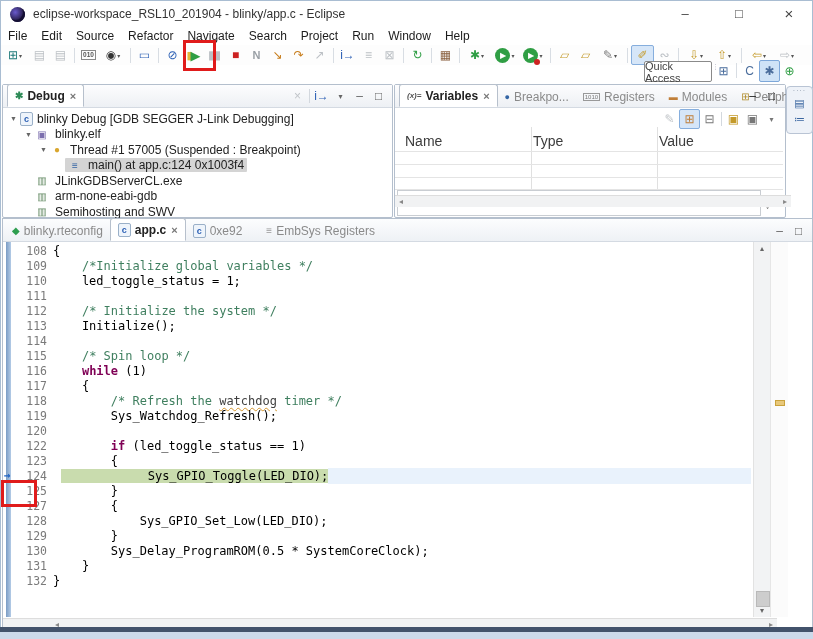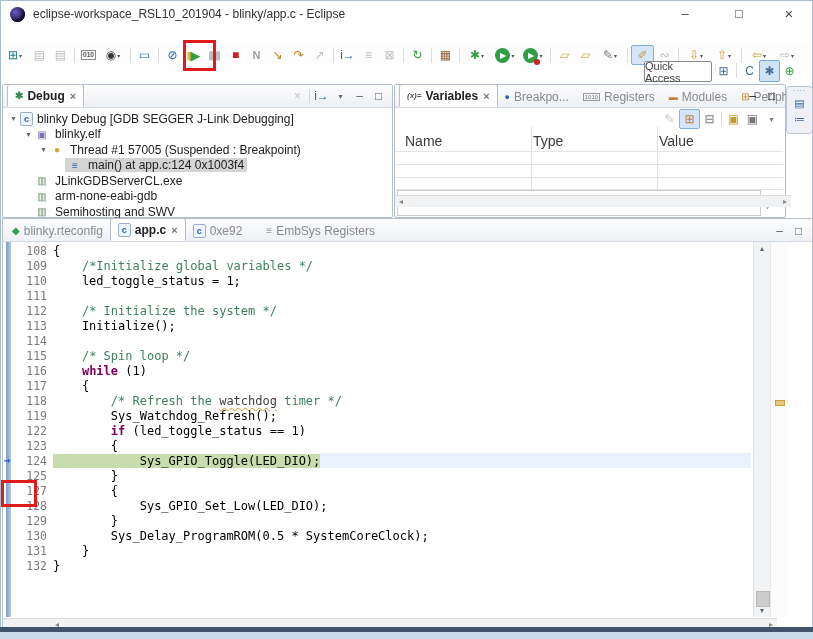--- a/index.html
+++ b/index.html
@@ -73,21 +73,21 @@
   #etabs{position:relative;height:22px;background:linear-gradient(#fcfdfe,#eef1f5);border-bottom:1px solid #d4dae2;display:flex;align-items:flex-end;padding-left:2px;}
   #ebody{position:absolute;left:0;top:23px;width:807px;height:375px;background:#fff;overflow:hidden;}
   #range-strip{position:absolute;left:3px;top:0;width:5px;height:375px;background:linear-gradient(90deg,#7b9cc4,#b3cbe6);}
   #code-rows{position:absolute;left:0;top:1px;width:748px;}
   .code-line{height:15.04px;display:flex;align-items:center;font-family:"DejaVu Sans Mono",monospace;font-size:12px;white-space:pre;}
   .ln-icons{width:12px;flex:none;height:100%;position:relative;}
   .ln{width:32px;flex:none;text-align:right;padding-right:6px;color:#7a7a7a;font-size:11.5px;}
   .ctext{flex:none;}
   .cseg-p{color:#000}.cseg-k{color:#7f0055;font-weight:bold}.cseg-cm{color:#3f7f5f}
   .cseg-cmw{color:#404040;text-decoration:underline wavy #d4952c 1px;text-underline-offset:2px;}
-  .hl .ctext{background:#c9dcae;}
+  .hl .ctext{background:#c9dcae;margin-left:8px;}
   .fill-blue{flex:1;height:100%;background:#e9f2fc;}
   #cur-arrow{position:absolute;left:1px;top:0;color:#1f63c4;font-weight:bold;font-size:11px;line-height:15px;}
   #e-vscroll{position:absolute;left:750px;top:0;width:16px;height:375px;background:#f2f3f4;border-left:1px solid #e2e2e2;}
   #e-vthumb{position:absolute;left:2px;top:349px;width:12px;height:14px;background:#cdcdcd;border:1px solid #b9b9b9;}
   .scr-arr{position:absolute;width:16px;text-align:center;color:#666;font-size:8px;}
   #e-ruler{position:absolute;left:767px;top:0;width:17px;height:375px;background:#fbfbfb;border-left:1px solid #e6e6e6;}
   .ruler-mark{position:absolute;left:4px;width:8px;height:4px;}
   #e-hscroll{position:absolute;left:0;top:399px;width:748px;height:10px;background:#f1f2f3;border-top:1px solid #ddd;}
   
   .red-box{position:absolute;border:3px solid #e01b1b;background:transparent;}
@@ -102,20 +102,32 @@
   <div class="frame-edge" style="left:812px;top:0;width:1px;height:627px"></div>
 
   <div id="titlebar">
     <span id="app-icon"></span>
     <span id="title-text">eclipse-workspace_RSL10_201904 - blinky/app.c - Eclipse</span>
   </div>
   <div class="win-btn" style="left:662px">–</div>
   <div class="win-btn" style="left:716px">□</div>
   <div class="win-btn" style="left:766px;font-size:15px">×</div>
 
+  <div id="menubar">
+      <span class="menu-item">File</span>
+      <span class="menu-item">Edit</span>
+      <span class="menu-item">Source</span>
+      <span class="menu-item">Refactor</span>
+      <span class="menu-item">Navigate</span>
+      <span class="menu-item">Search</span>
+      <span class="menu-item">Project</span>
+      <span class="menu-item">Run</span>
+      <span class="menu-item">Window</span>
+      <span class="menu-item">Help</span>
+    </div>
   <div id="toolbar">
       <span class="tbi c-teal hasdd">
         <span class="g">⊞</span>
         <span class="dd">▾</span>
       </span>
       <span class="tbi c-dis">
         <span class="g">▤</span>
       </span>
       <span class="tbi c-dis">
         <span class="g">▤</span>
@@ -411,20 +423,21 @@
           <div class="code-line"><span class="ln-icons"></span><span class="ln">110</span><span class="ctext"><span class="cseg-p">    led_toggle_status = 1;</span></span></div>
           <div class="code-line"><span class="ln-icons"></span><span class="ln">111</span><span class="ctext">&nbsp;</span></div>
           <div class="code-line"><span class="ln-icons"></span><span class="ln">112</span><span class="ctext"><span class="cseg-p">    </span><span class="cseg-cm">/* Initialize the system */</span></span></div>
           <div class="code-line"><span class="ln-icons"></span><span class="ln">113</span><span class="ctext"><span class="cseg-p">    Initialize();</span></span></div>
           <div class="code-line"><span class="ln-icons"></span><span class="ln">114</span><span class="ctext">&nbsp;</span></div>
           <div class="code-line"><span class="ln-icons"></span><span class="ln">115</span><span class="ctext"><span class="cseg-p">    </span><span class="cseg-cm">/* Spin loop */</span></span></div>
           <div class="code-line"><span class="ln-icons"></span><span class="ln">116</span><span class="ctext"><span class="cseg-p">    </span><span class="cseg-k">while</span><span class="cseg-p"> (1)</span></span></div>
           <div class="code-line"><span class="ln-icons"></span><span class="ln">117</span><span class="ctext"><span class="cseg-p">    {</span></span></div>
           <div class="code-line"><span class="ln-icons"></span><span class="ln">118</span><span class="ctext"><span class="cseg-p">        </span><span class="cseg-cm">/* Refresh the </span><span class="cseg-cmw">watchdog</span><span class="cseg-cm"> timer */</span></span></div>
           <div class="code-line"><span class="ln-icons"></span><span class="ln">119</span><span class="ctext"><span class="cseg-p">        Sys_Watchdog_Refresh();</span></span></div>
+          <div class="code-line"><span class="ln-icons"></span><span class="ln">120</span><span class="ctext">&nbsp;</span></div>
           <div class="code-line"><span class="ln-icons"></span><span class="ln">122</span><span class="ctext"><span class="cseg-p">        </span><span class="cseg-k">if</span><span class="cseg-p"> (led_toggle_status == 1)</span></span></div>
           <div class="code-line"><span class="ln-icons"></span><span class="ln">123</span><span class="ctext"><span class="cseg-p">        {</span></span></div>
           <div class="code-line hl"><span class="ln-icons"><span id="cur-arrow">→</span></span><span class="ln">124</span><span class="ctext"><span class="cseg-p">            Sys_GPIO_Toggle(LED_DIO);</span></span><div class="fill-blue"></div></div>
           <div class="code-line"><span class="ln-icons"></span><span class="ln">125</span><span class="ctext"><span class="cseg-p">        }</span></span></div>
           <div class="code-line"><span class="ln-icons"></span><span class="ln">127</span><span class="ctext"><span class="cseg-p">        {</span></span></div>
           <div class="code-line"><span class="ln-icons"></span><span class="ln">128</span><span class="ctext"><span class="cseg-p">            Sys_GPIO_Set_Low(LED_DIO);</span></span></div>
           <div class="code-line"><span class="ln-icons"></span><span class="ln">129</span><span class="ctext"><span class="cseg-p">        }</span></span></div>
           <div class="code-line"><span class="ln-icons"></span><span class="ln">130</span><span class="ctext"><span class="cseg-p">        Sys_Delay_ProgramROM(0.5 * SystemCoreClock);</span></span></div>
           <div class="code-line"><span class="ln-icons"></span><span class="ln">131</span><span class="ctext"><span class="cseg-p">    }</span></span></div>
           <div class="code-line"><span class="ln-icons"></span><span class="ln">132</span><span class="ctext"><span class="cseg-p">}</span></span></div>

